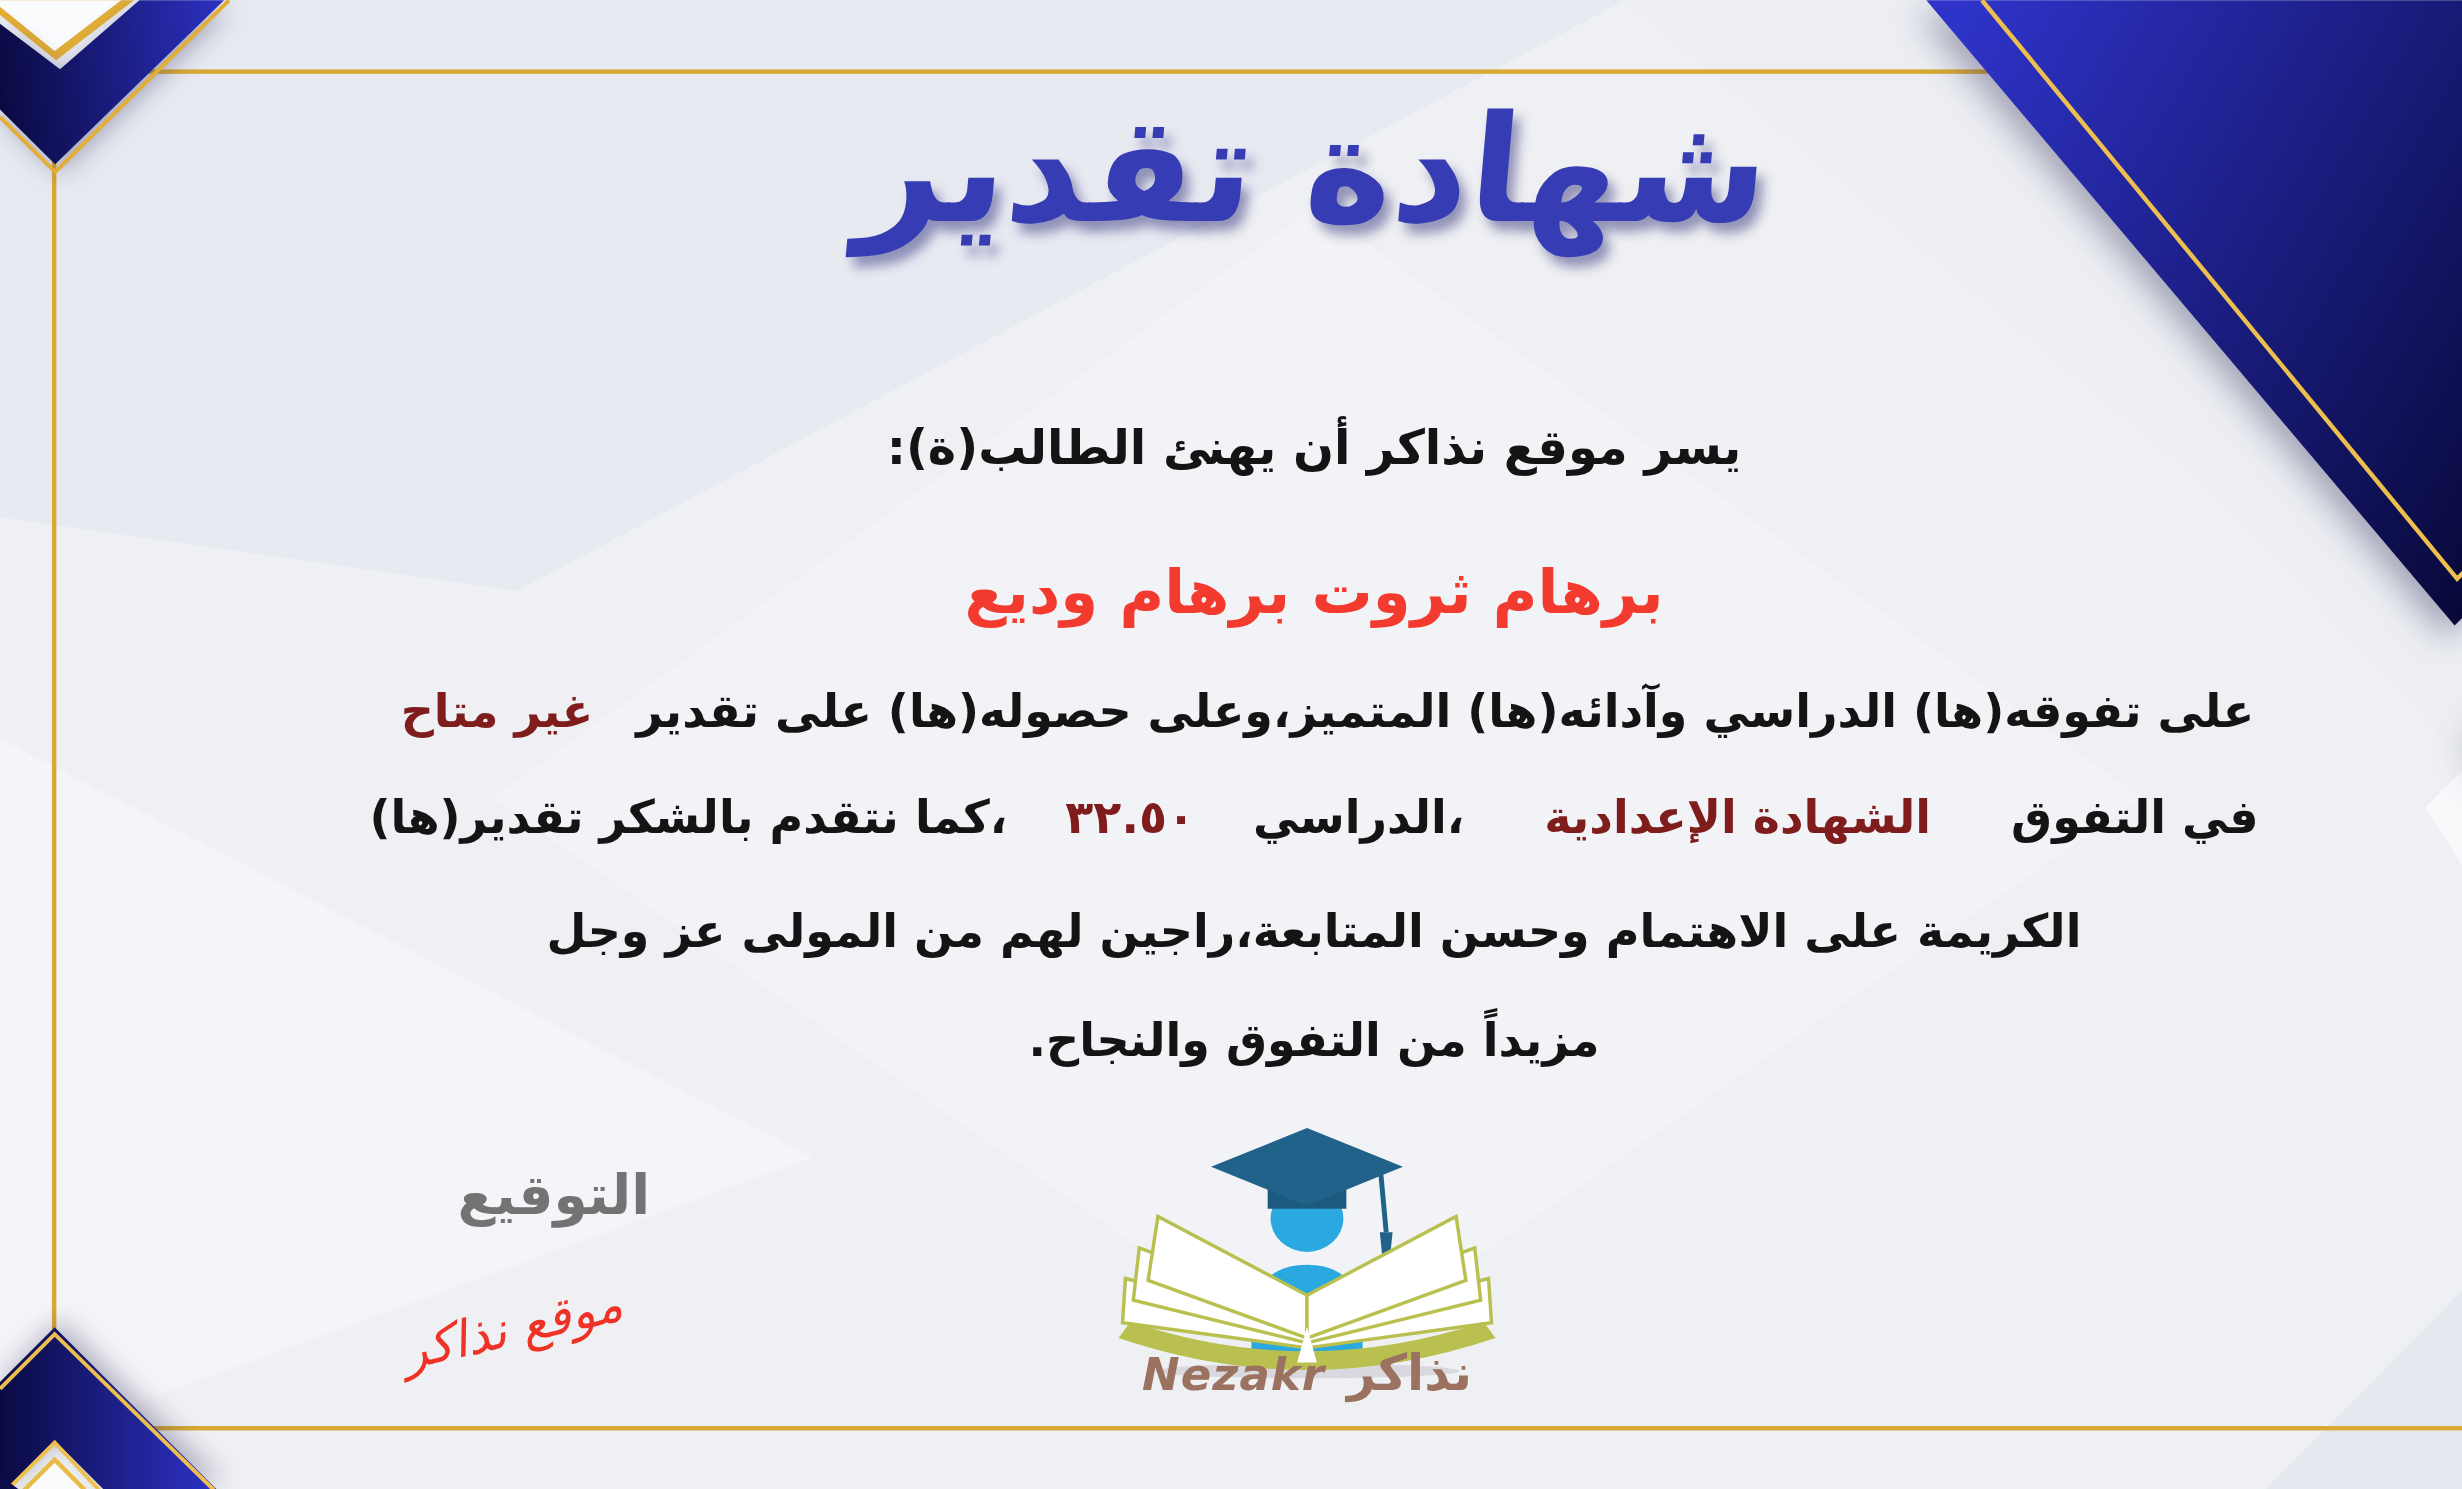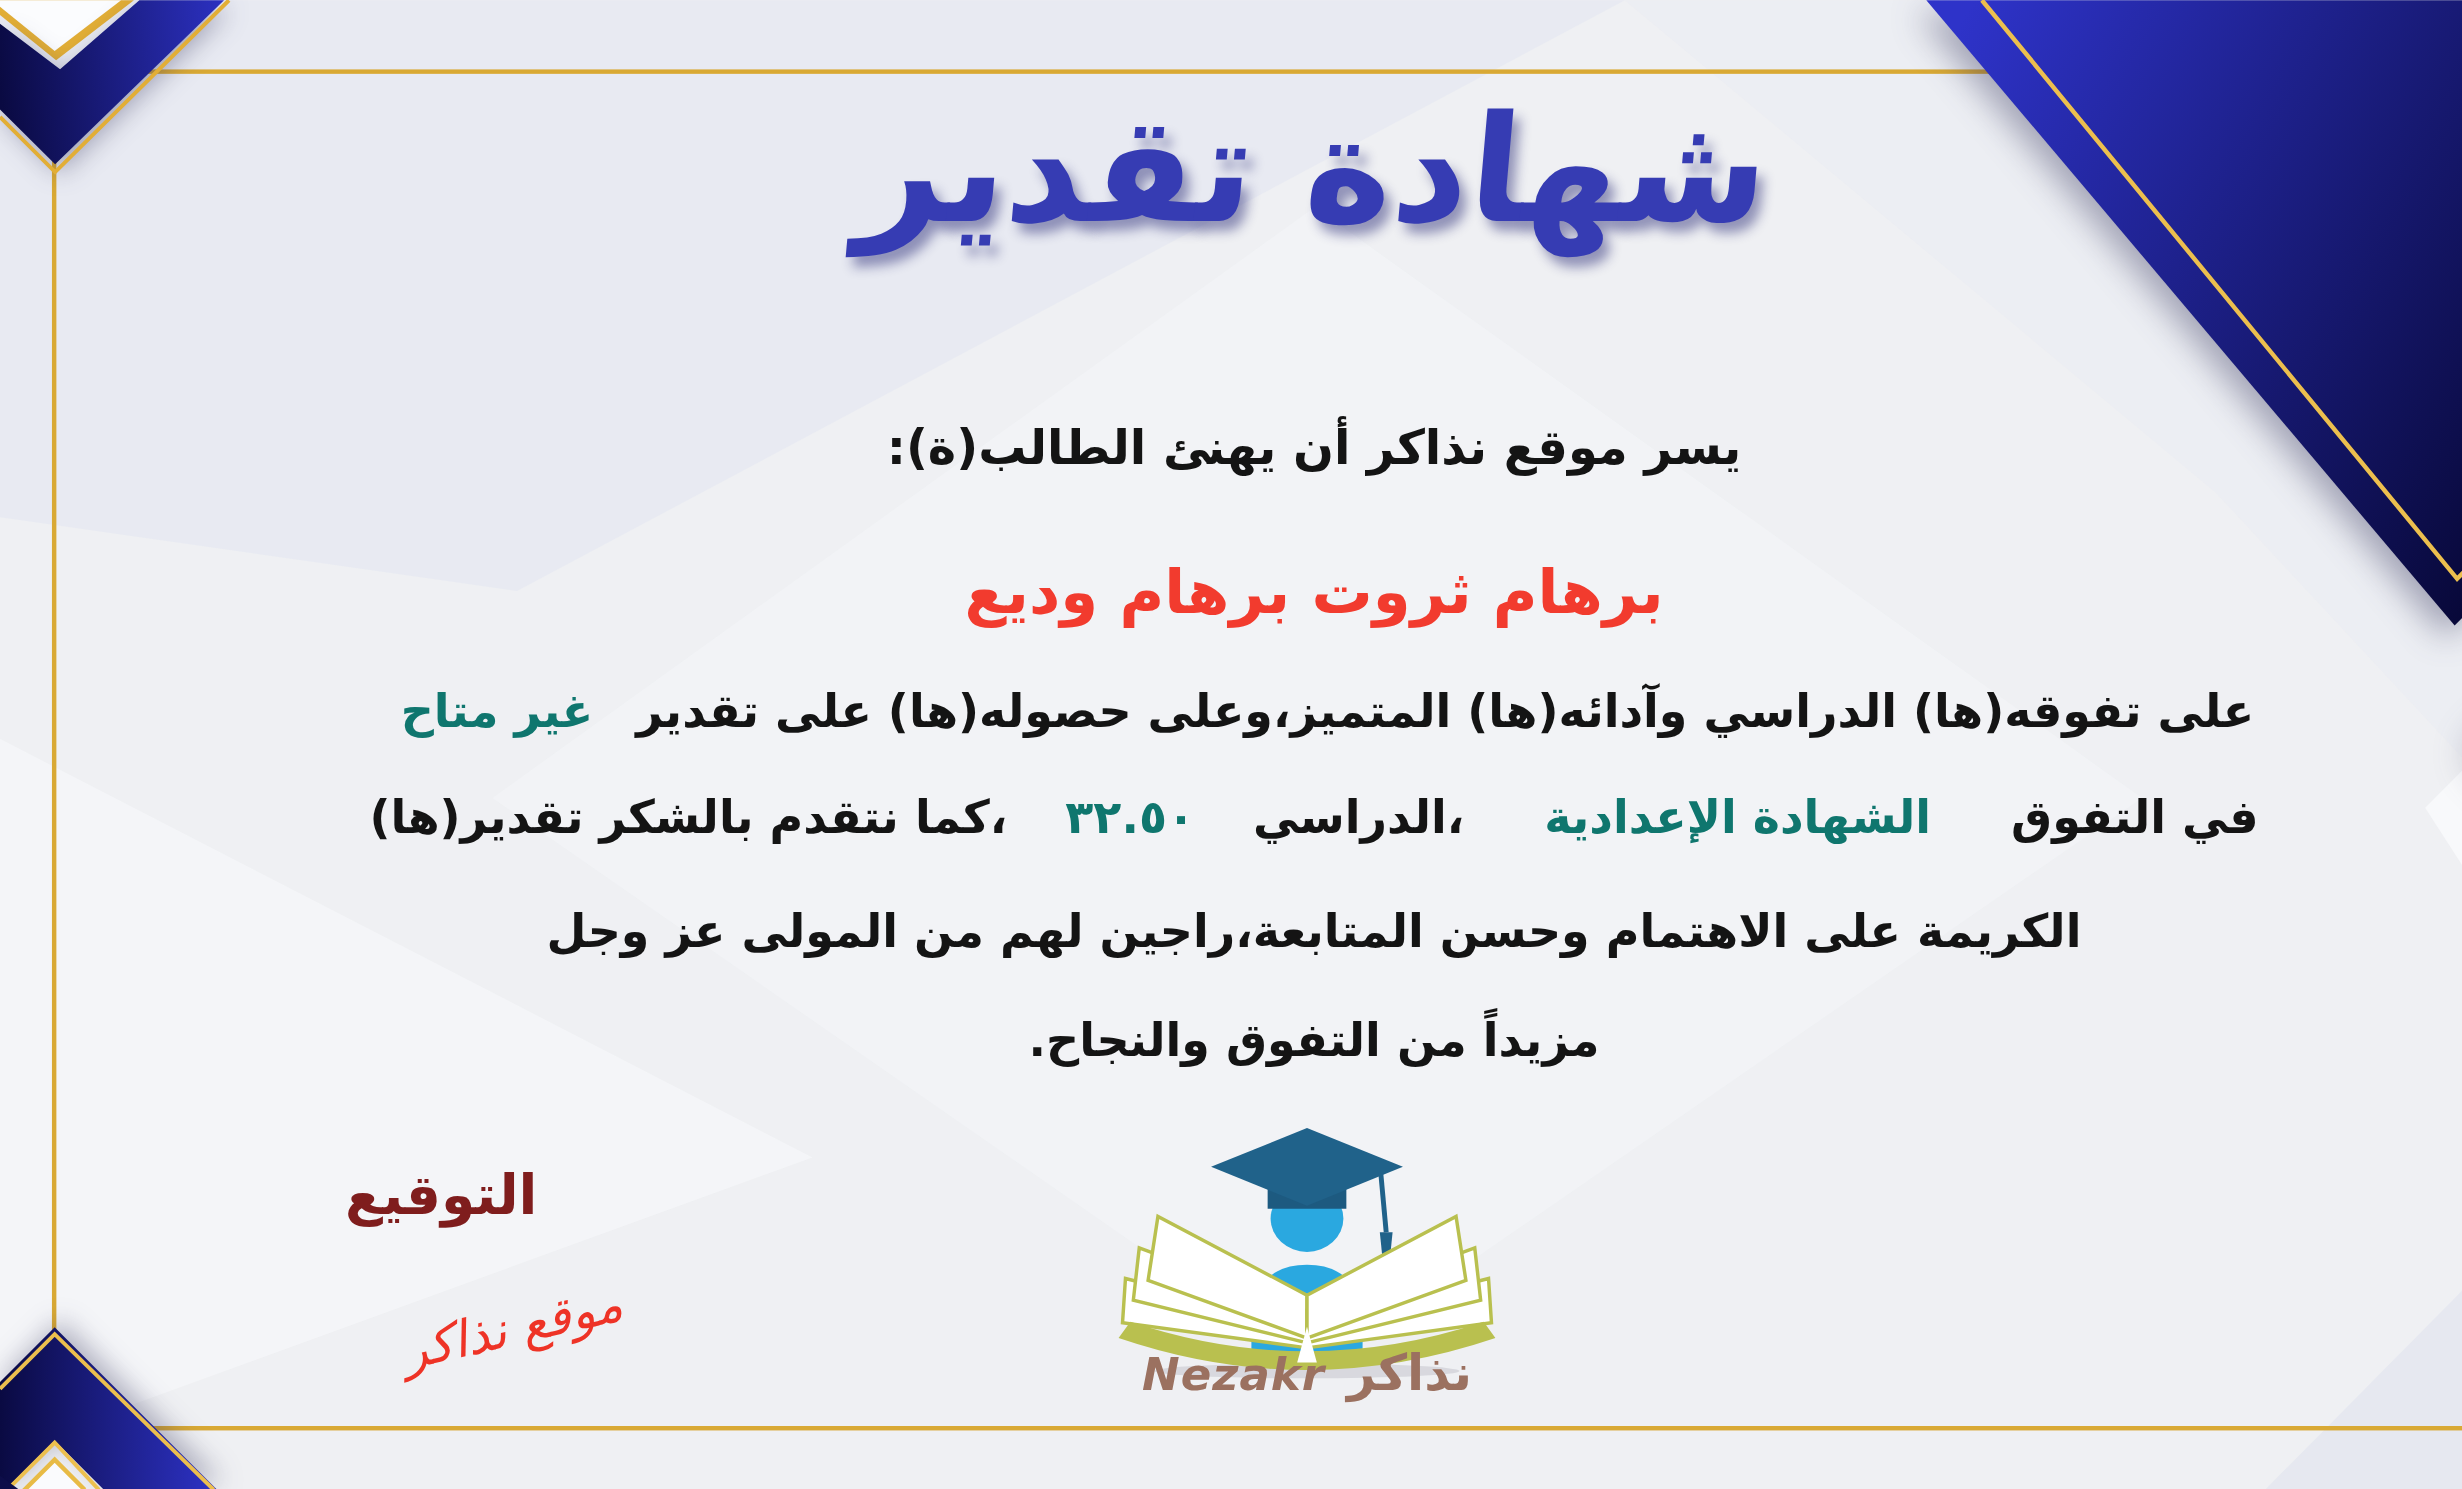--- a/index.html
+++ b/index.html
@@ -16,27 +16,27 @@
     top:74px;font-size:148px;color:#363cb3;font-weight:bold;
     text-shadow:7.9px 9.8px 11.8px rgba(28,31,110,.45);
     transform:skewX(-5deg);
   }
   .intro{top:416px;font-size:48px;}
   .name{top:552px;font-size:61px;color:#f23b2e;}
   .l3{top:682px;font-size:46px;}
   .l4{top:788px;font-size:46px;}
   .l5{top:902px;font-size:46px;}
   .l6{top:1011px;font-size:46px;}
-  .red{color:#0f766e;}
+  .red{color:#7f1d1d;}
   .gap-sm{margin:0 27px;}
   .gap-lg{margin:12px 64px;}
   .gap-md{margin:0 42px;}
   .sig-label{
     position:absolute;left:345px;width:305px;top:1163px;font-size:55px;
-    font-weight:bold;color:#7f1d1d;text-align:left;z-index:3;white-space:nowrap;
+    font-weight:bold;color:#737373;text-align:right;z-index:3;white-space:nowrap;
   }
   .sig-script{
     position:absolute;left:320px;width:384px;top:1299px;font-size:50px;
     color:#ee3326;font-style:italic;text-align:center;z-index:3;white-space:nowrap;
     transform:rotate(-13deg);
   }
   .logo{position:absolute;left:1093px;top:1114px;width:428px;height:325px;z-index:3;}
   .logo-svg{position:absolute;left:0;top:0;width:428px;height:266px;}
   .logo-text{
     position:absolute;top:230px;left:0;right:0;text-align:center;

